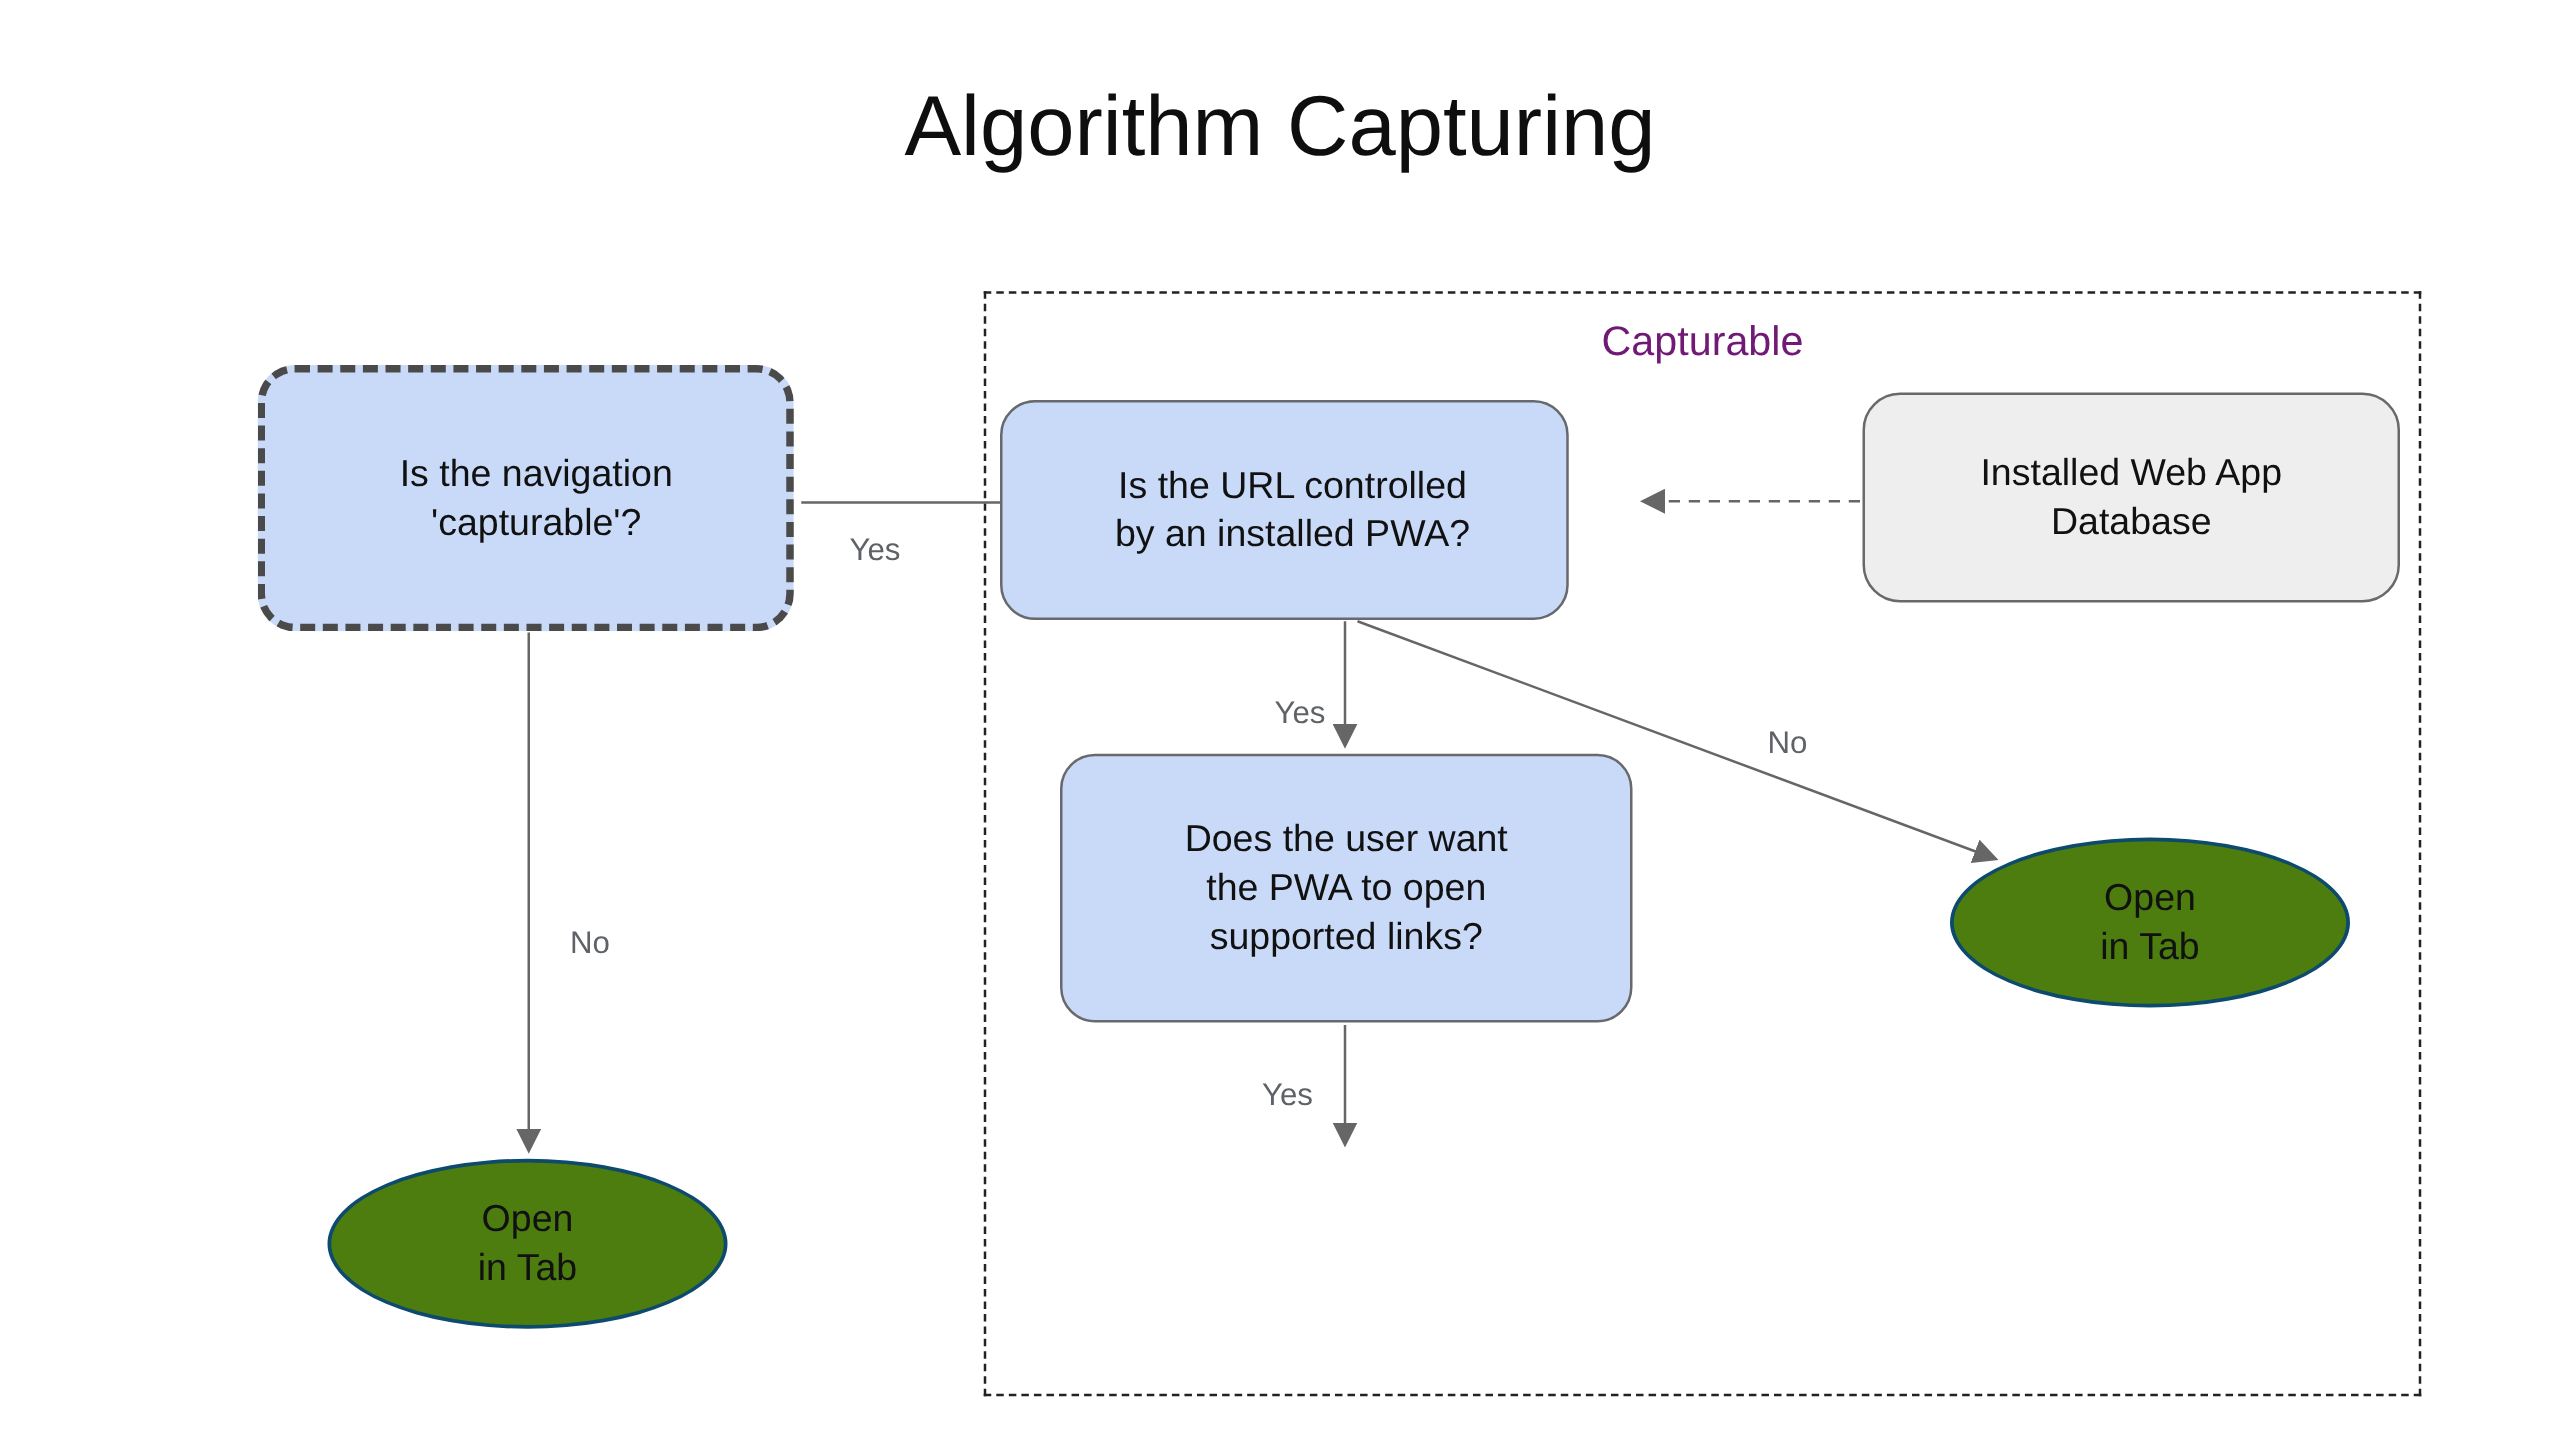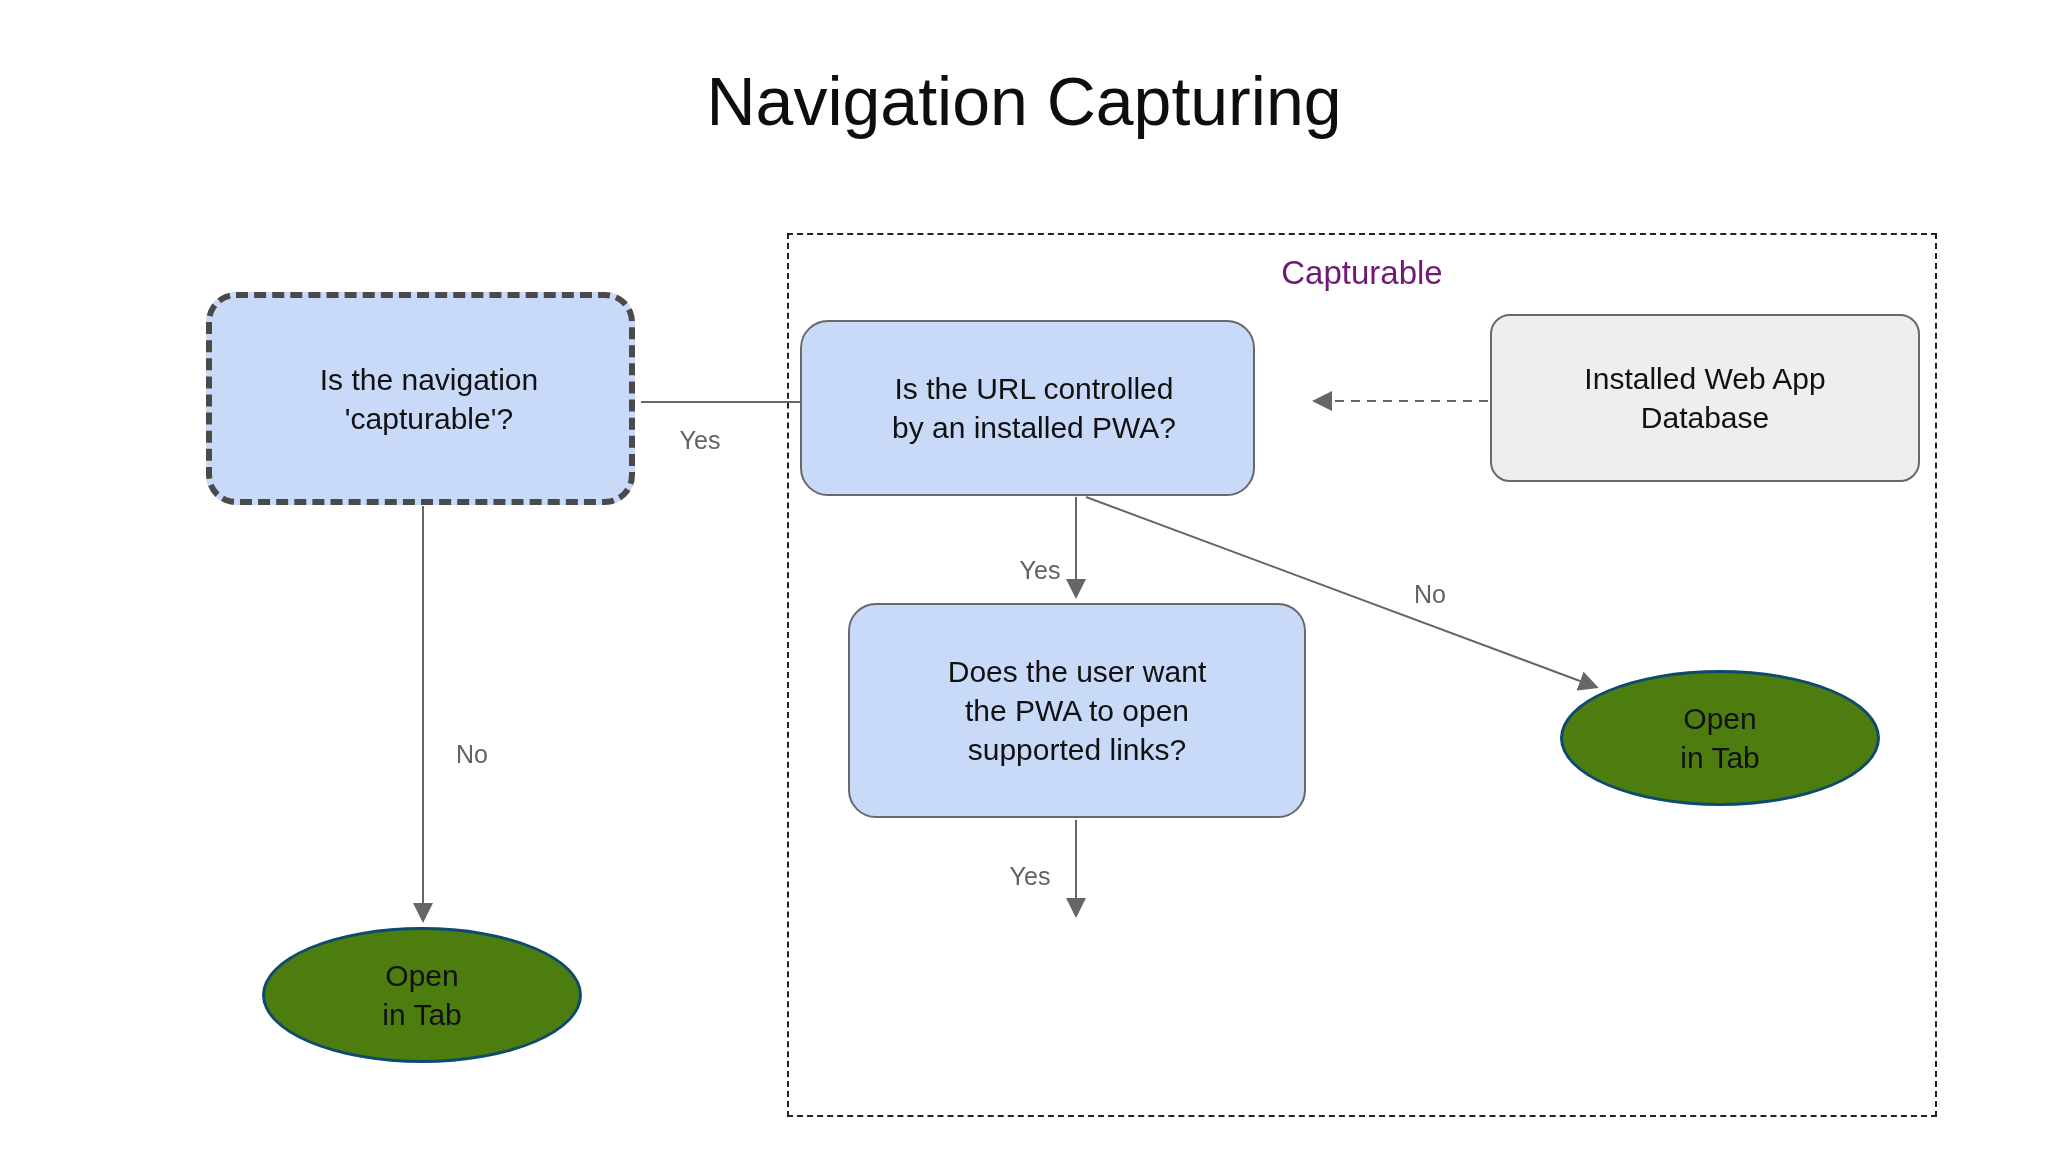--- a/index.html
+++ b/index.html
@@ -42,21 +42,21 @@
     align-items: center;
     justify-content: center;
     text-align: center;
     box-sizing: border-box;
     color: #111111;
     font-size: 30px;
     line-height: 1.3;
   }
   .node span { white-space: pre-line; }
   .rect-blue  { background: #c9daf8; border: 2px solid #67696d; border-radius: 28px; }
-  .rect-gray  { background: #eeeeee; border: 2px solid #67696d; border-radius: 20px; }
+  .rect-gray  { background: #eeeeee; border: 2px solid #67696d; border-radius: 30px; }
   .rect-dash-blue { background: #c9daf8; border: 6px dashed #4a4a4a; border-radius: 30px; padding-left: 17px; }
   .rect-dash-pink { background: #f4cccc; border: 7px dashed #000000; border-radius: 26px; }
   .ellipse { background: #4d7c0f; border: 3px solid #0c4a6e; border-radius: 50%; }
 
   #n-capturable { left: 206px; top: 292px; width: 429px; height: 213px; }
   #n-url        { left: 800px; top: 320px; width: 455px; height: 176px; padding-left: 13px; }
   #n-db         { left: 1490px; top: 314px; width: 430px; height: 168px; }
   #n-does       { left: 848px; top: 603px; width: 458px; height: 215px; }
   #n-launch     { left: 847px; top: 922px; width: 463px; height: 169px; }
   #n-tab-right  { left: 1560px; top: 670px; width: 320px; height: 136px; }
@@ -80,21 +80,21 @@
     left: 0; top: 0;
     width: 2048px; height: 1152px;
     pointer-events: none;
   }
 </style>
 </head>
 <body>
 
 <div class="canvas">
 
-  <div class="title">Navigation Capturing</div>
+  <div class="title">Algorithm Capturing</div>
 
   <div class="group-box"></div>
   <div class="group-label">Capturable</div>
 
   <svg class="arrow-layer" viewBox="0 0 2048 1152" xmlns="http://www.w3.org/2000/svg">
     <defs>
       <marker id="arrowhead" markerWidth="10" markerHeight="10" refX="8.5" refY="5" orient="auto" markerUnits="strokeWidth">
         <path d="M0,0 L10,5 L0,10 z" fill="#666666"></path>
       </marker>
     </defs>

